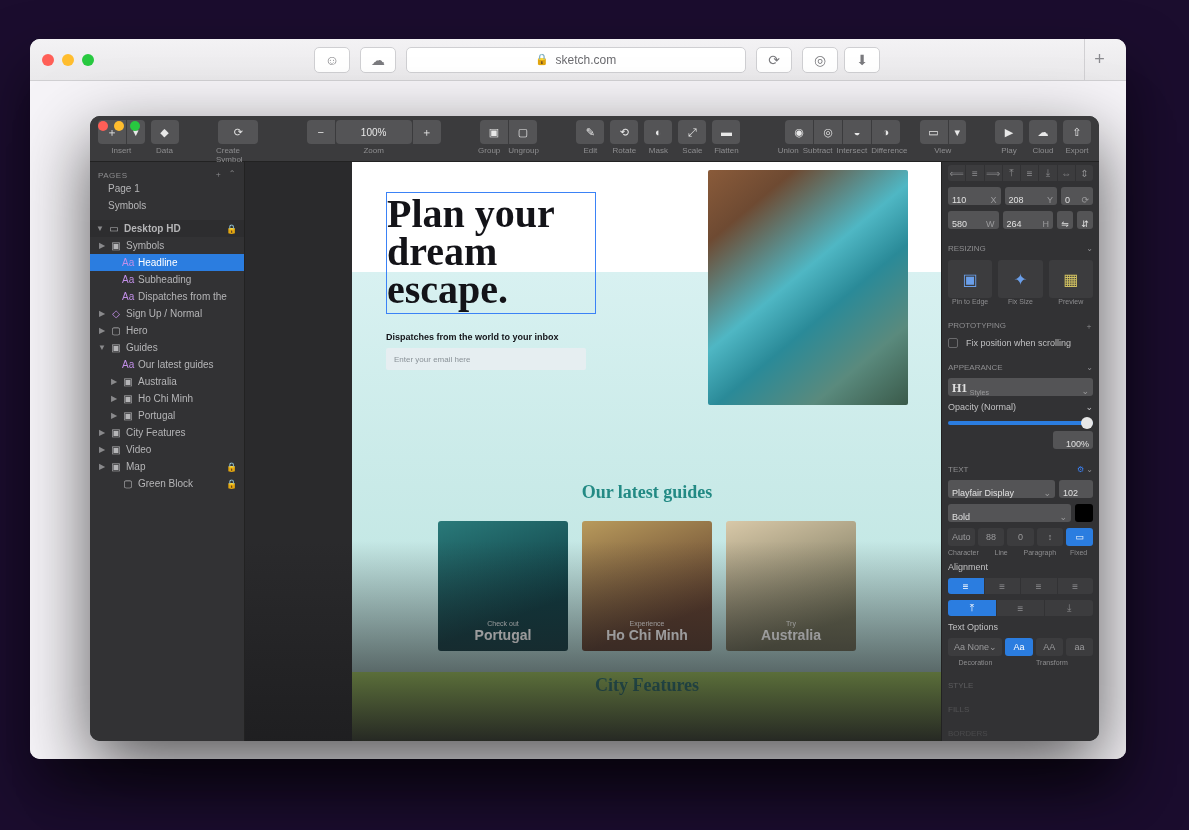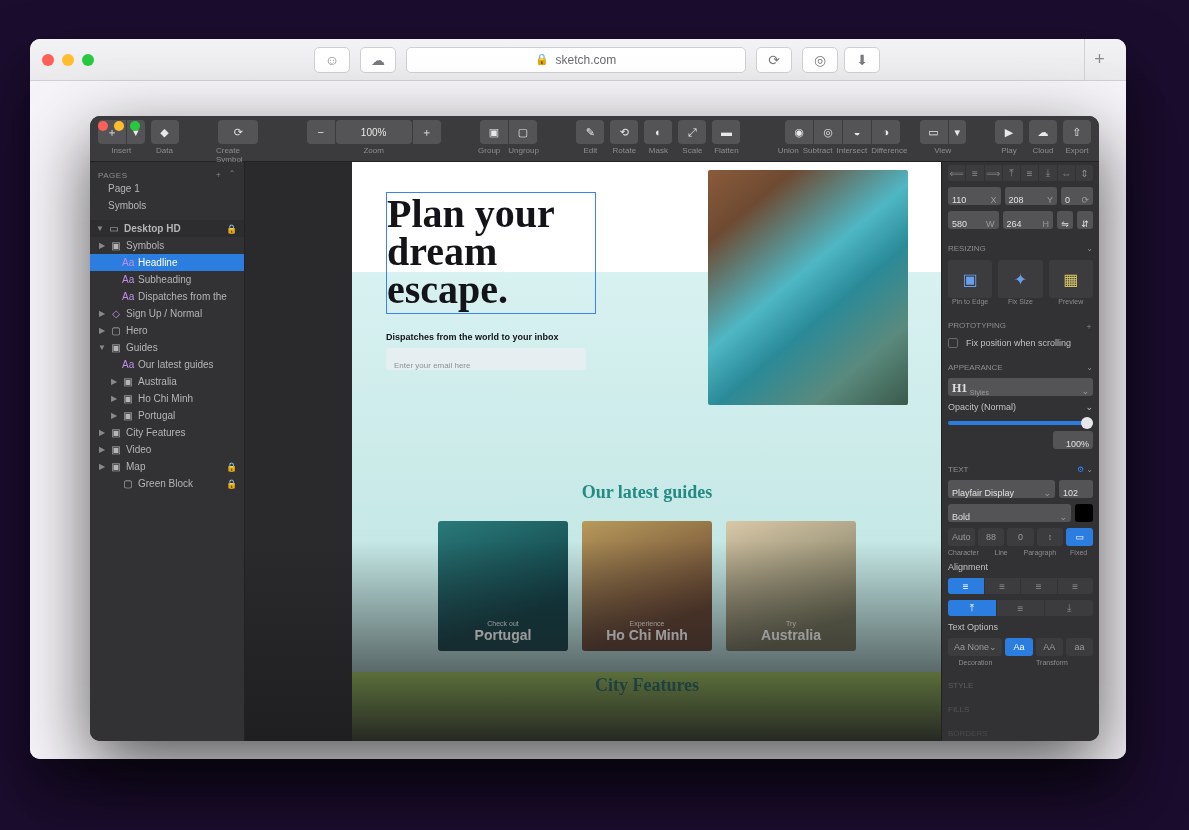--- a/index.html
+++ b/index.html
@@ -68,21 +68,21 @@
 
   
   .sk-canvas { flex:1; background:#2a2a2c; position:relative; overflow:hidden;}
   .artboard { position:absolute; left:107px; top:0; width:590px; height:625px; background:#bef264; overflow:hidden;}
   .ab-hero { position:relative; height:300px; }
   .ab-left{ position:absolute; left:34px; top:30px; width:210px;}
   .ab-h1{ font-family:Georgia,'Times New Roman',serif; font-weight:700; font-size:40px; line-height:.95; color:#131318;}
   .ab-h1-box{ border:1px solid #3b82f6; padding:2px 0 4px;}
   .ab-sub{ font-size:8px; color:#3d3d42; line-height:1.4; margin-top:10px;}
   .ab-dispatch{ font-size:9px; font-weight:700; color:#131318; margin-top:18px;}
-  .ab-input{ margin-top:6px; height:22px; width:200px; background:#e6eef1; border-radius:2px; padding:0 8px; font-size:8px; color:#8a9298; display:flex; align-items:flex-end;}
+  .ab-input{ margin-top:6px; height:22px; width:200px; background:#e6eef1; border-radius:2px; padding:0 8px; font-size:8px; color:#8a9298; display:flex; align-items:center;}
   .ab-img{ position:absolute; right:34px; top:8px; width:200px; height:235px; border-radius:2px;
            background:linear-gradient(140deg,#8a5b3a 0%,#6e4a32 18%,#4fb7c4 45%,#2a8a98 60%,#5a8a7d 80%,#3a5a4a 100%);}
   .ab-aqua{ position:absolute; left:0; right:0; top:110px; height:400px; background:linear-gradient(#d8f1f1,#bce4e0);}
   .ab-guides{ position:relative; text-align:center; padding-top:20px;}
   .ab-h2{ font-family:Georgia,serif; font-weight:700; font-size:18px; color:#238a84;}
   .ab-cards{ display:flex; justify-content:center; gap:14px; margin-top:18px;}
   .ab-card{ width:130px; height:130px; border-radius:3px; position:relative; color:#fff; padding:8px; display:flex; flex-direction:column; justify-content:flex-end; font-family:Georgia,serif;}
   .ab-card .ct{font-size:14px;font-weight:700}
   .ab-card .cs{font-size:7px;opacity:.85}
   .ab-card.c1{background:linear-gradient(160deg,#2a7a7a,#0d3a40 70%)}

